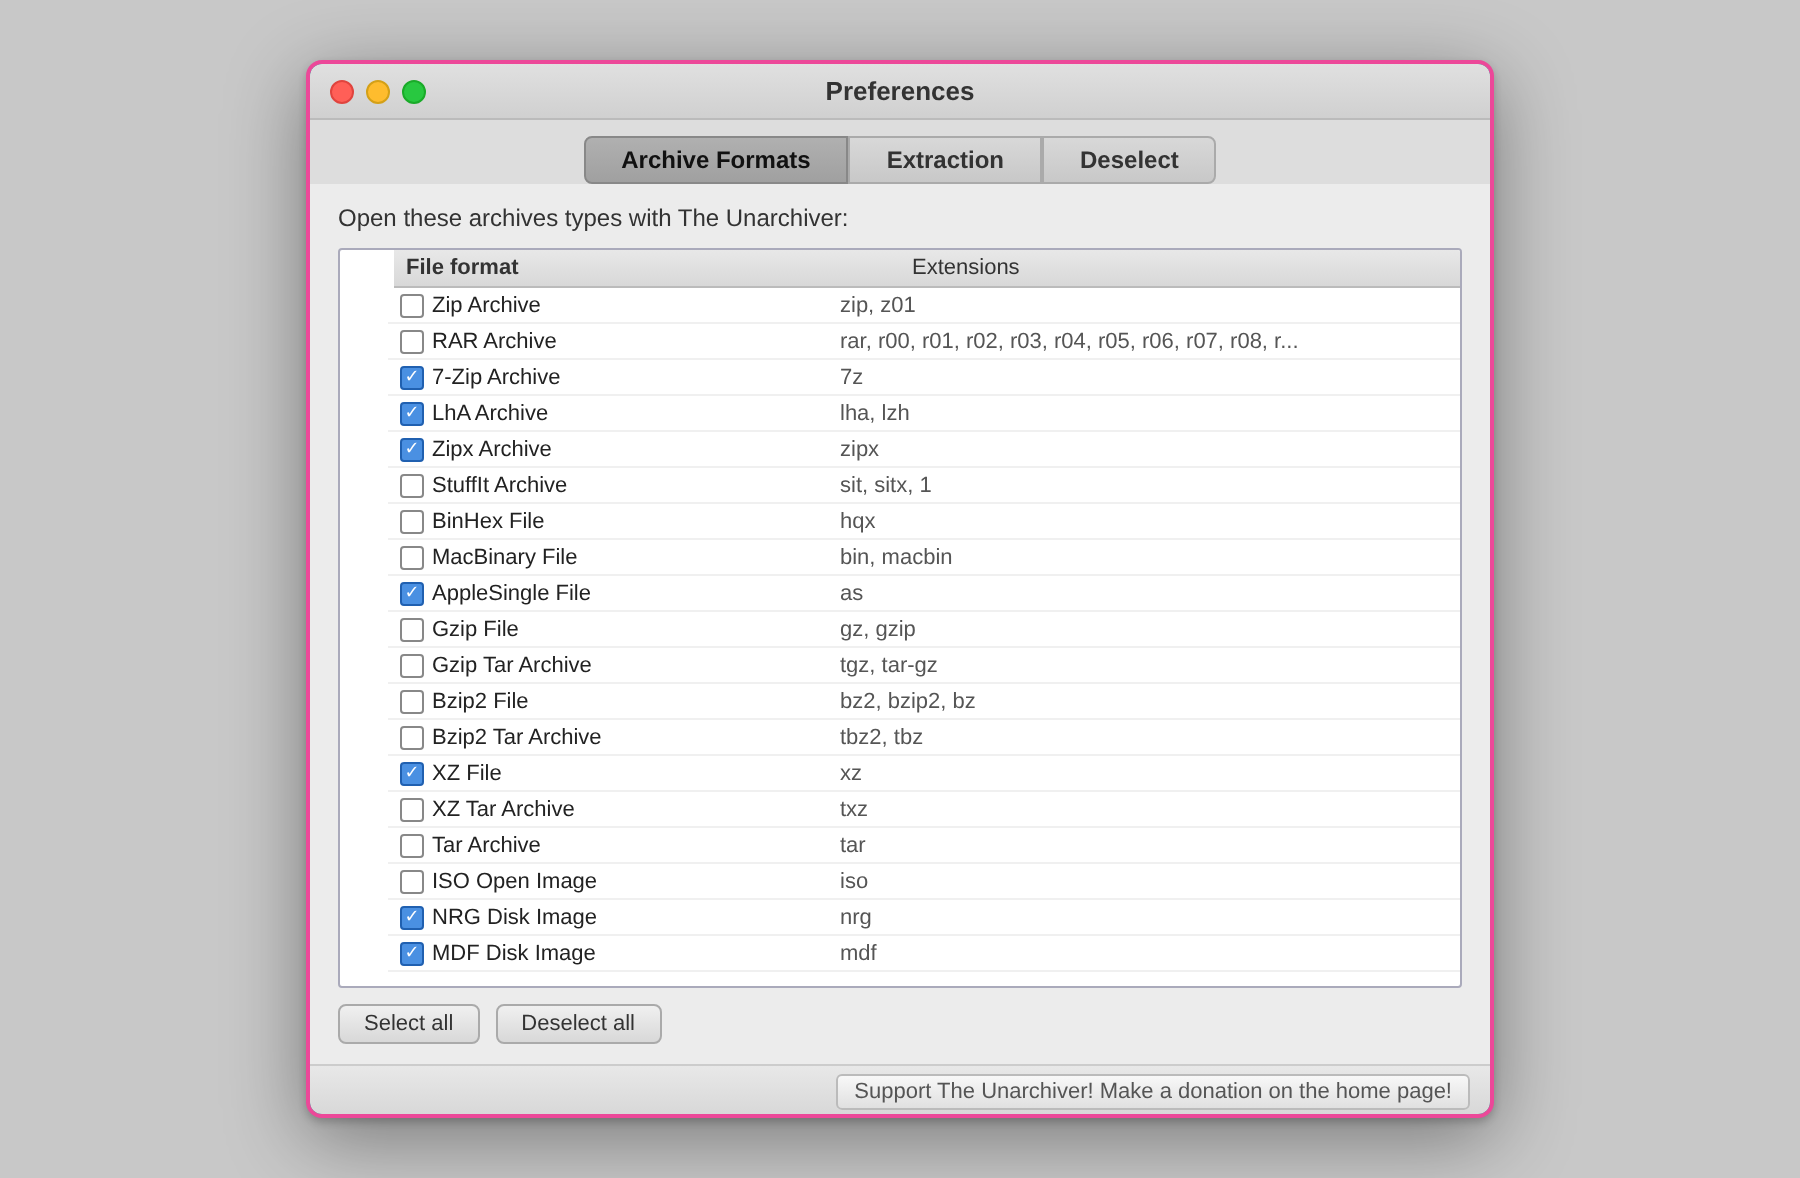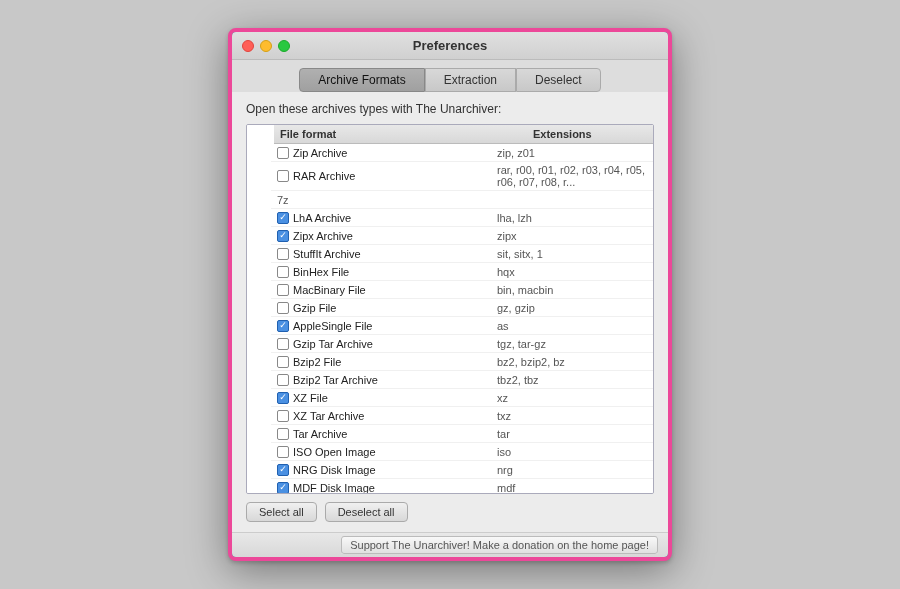--- a/index.html
+++ b/index.html
@@ -7,26 +7,26 @@
       background: #c8c8c8;
       display: flex;
       align-items: center;
       justify-content: center;
       width: 900px;
       height: 589px;
       font-family: -apple-system, "Lucida Grande", Arial, sans-serif;
       font-size: 12px;
     }
     .window {
-      width: 444px;
+      width: 594px;
       background: #0c4a6e;
       border-radius: 8px;
       box-shadow: 0 10px 40px rgba(0,0,0,0.4), 0 2px 4px rgba(0,0,0,0.2);
       overflow: hidden;
-      border: 4px solid #ec4899;
+      border: 2px solid #ec4899;
     }
     .titlebar {
       background: linear-gradient(to bottom, #e0e0e0, #d0d0d0);
       height: 28px;
       display: flex;
       align-items: center;
       padding: 0 10px;
       border-bottom: 1px solid #bbb;
       position: relative;
     }
@@ -50,20 +50,21 @@
     }
     .traffic-light.close { background: #ff5f57; border: 1px solid #e0443e; }
     .traffic-light.minimize { background: #febc2e; border: 1px solid #d4a017; }
     .traffic-light.maximize { background: #28c840; border: 1px solid #1aab29; }
     .tabs-bar {
       background: #ddd;
       display: flex;
       justify-content: center;
       padding: 8px 0 0 0;
       gap: 0;
+      font-weight: bold;
     }
     .tab {
       padding: 4px 18px;
       font-size: 12px;
       color: #333;
       background: linear-gradient(to bottom, #d8d8d8, #c8c8c8);
       border: 1px solid #aaa;
       cursor: pointer;
       border-radius: 0;
     }
@@ -94,21 +95,21 @@
       display: flex;
       background: linear-gradient(to bottom, #e8e8e8, #d8d8d8);
       border-bottom: 1px solid #bbb;
       padding: 3px 6px;
       position: sticky;
       top: 0;
       z-index: 10;
       margin-left: 27px;
     }
     .col-format { flex: 0 0 220px; font-weight: bold; font-size: 11px; color: #333; }
-    .col-ext { flex: 1; font-weight: bold; font-size: 11px; color: #333; padding-left: 33px; }
+    .col-ext { flex: 1; font-weight: normal; font-size: 11px; color: #333; padding-left: 33px; }
     .list-row {
       display: flex;
       align-items: center;
       padding: 2px 6px;
       border-bottom: 1px solid #f0f0f0;
       min-height: 18px;
       margin-left: 24px;
     }
     .row-format { flex: 0 0 220px; display: flex; align-items: center; gap: 4px; font-size: 11px; color: #222; }
     .row-ext { flex: 1; font-size: 11px; color: #555; }
@@ -204,20 +205,24 @@
             <div class="row-ext">zip, z01</div>
           </div>
           <div class="list-row">
             <div class="row-format">
               <div class="checkbox"></div>
               <span>RAR Archive</span>
             </div>
             <div class="row-ext">rar, r00, r01, r02, r03, r04, r05, r06, r07, r08, r...</div>
           </div>
           <div class="list-row">
+            <div class="row-format">
+              <div class="checkbox checked"></div>
+              <span>7-Zip Archive</span>
+            </div>
             <div class="row-ext">7z</div>
           </div>
           <div class="list-row">
             <div class="row-format">
               <div class="checkbox checked"></div>
               <span>LhA Archive</span>
             </div>
             <div class="row-ext">lha, lzh</div>
           </div>
           <div class="list-row">
@@ -243,31 +248,31 @@
           </div>
           <div class="list-row">
             <div class="row-format">
               <div class="checkbox"></div>
               <span>MacBinary File</span>
             </div>
             <div class="row-ext">bin, macbin</div>
           </div>
           <div class="list-row">
             <div class="row-format">
+              <div class="checkbox checked"></div>
+              <span>AppleSingle File</span>
+            </div>
+            <div class="row-ext">as</div>
+          </div>
+          <div class="list-row">
+            <div class="row-format">
               <div class="checkbox"></div>
               <span>Gzip File</span>
             </div>
             <div class="row-ext">gz, gzip</div>
-          </div>
-          <div class="list-row">
-            <div class="row-format">
-              <div class="checkbox checked"></div>
-              <span>AppleSingle File</span>
-            </div>
-            <div class="row-ext">as</div>
           </div>
           <div class="list-row">
             <div class="row-format">
               <div class="checkbox"></div>
               <span>Gzip Tar Archive</span>
             </div>
             <div class="row-ext">tgz, tar-gz</div>
           </div>
           <div class="list-row">
             <div class="row-format">

